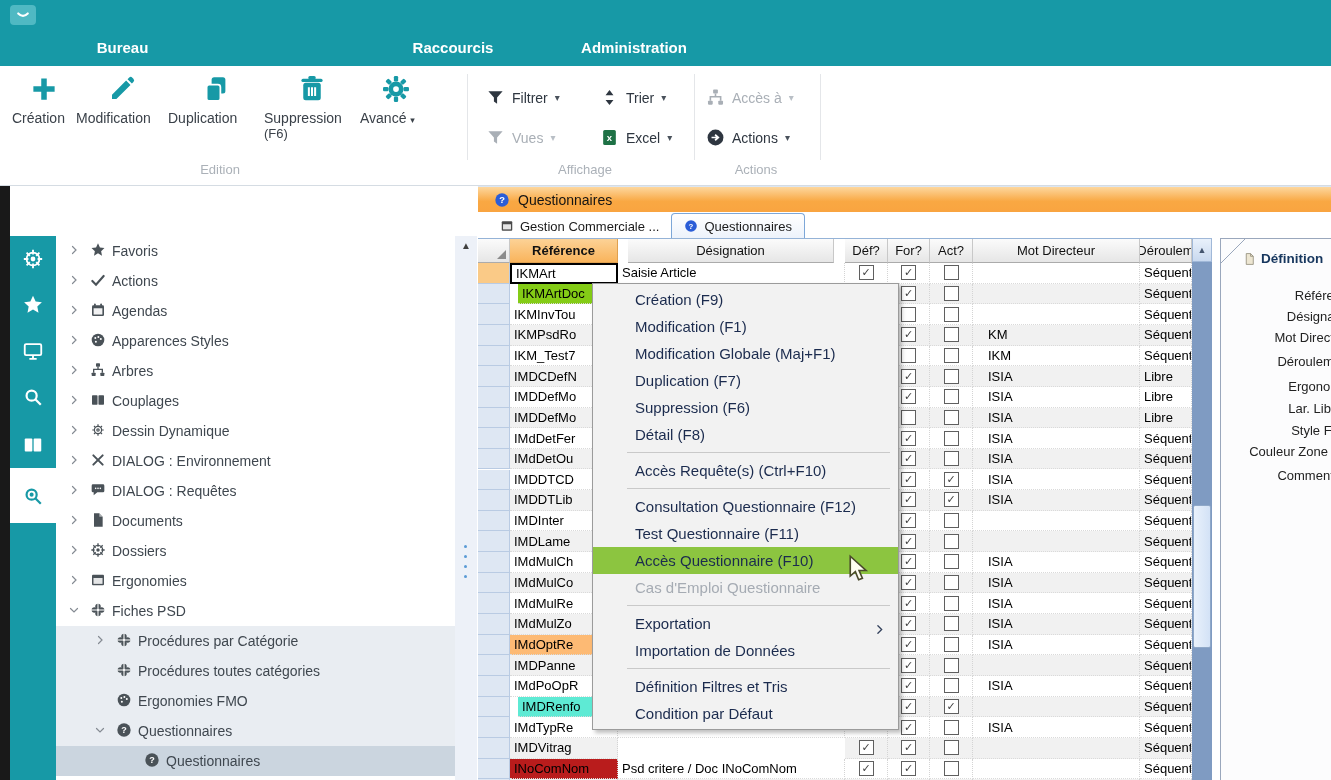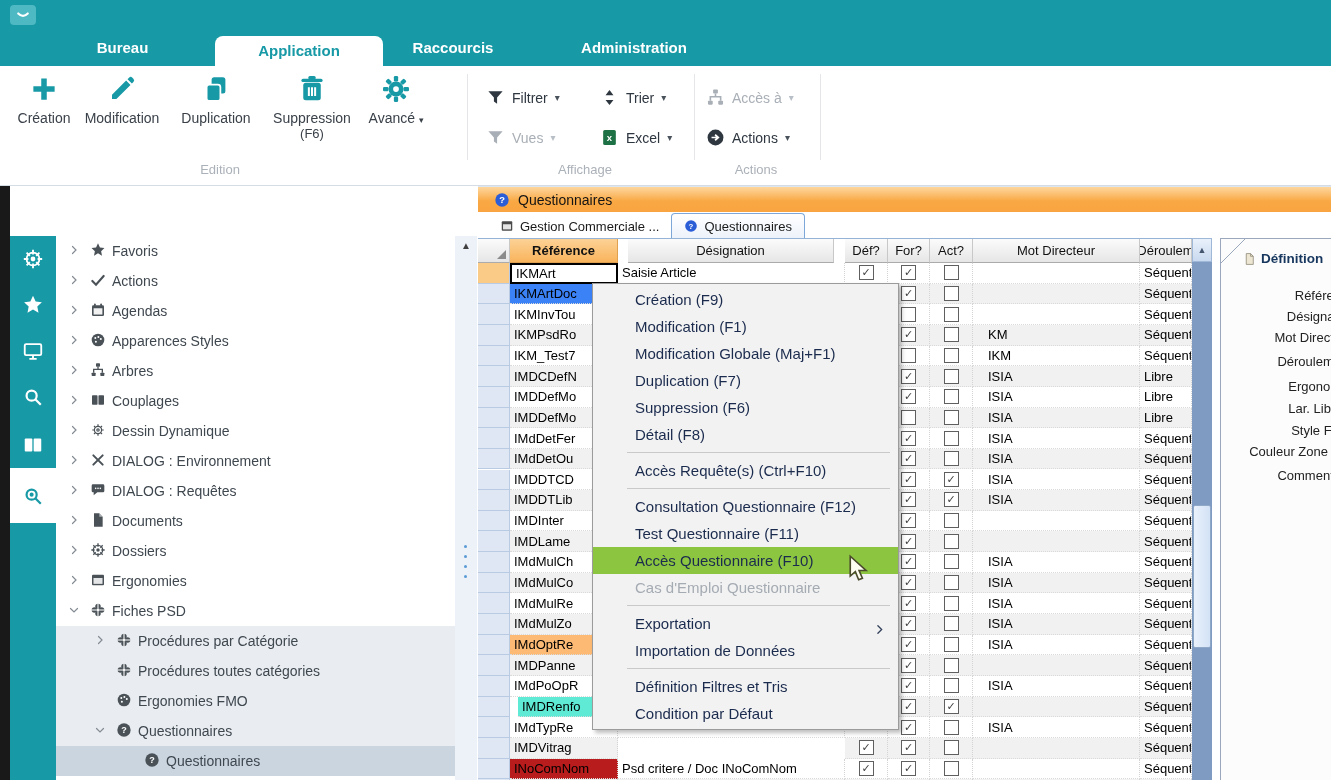--- a/index.html
+++ b/index.html
@@ -17,21 +17,21 @@
   
   .tabrow{left:0;top:30px;width:1331px;height:36px;background:#1799A6}
   .rtab{position:absolute;top:0;height:36px;line-height:36px;text-align:center;color:#fff;
         font-weight:bold;font-size:15px;cursor:default}
   .rtab.active{top:6px;height:30px;line-height:30px;background:#fff;color:#1799A6;
         border-radius:8px 8px 0 0}
 
   
   .ribbon{left:0;top:66px;width:1331px;height:119px;background:#fff;border-bottom:1px solid #D5DCE3}
   .blackedge{left:0;top:30px;width:10px;height:750px;background:#191919}
-  .rbtn{position:absolute;top:8px;display:flex;flex-direction:column;align-items:center;color:#1799A6}
+  .rbtn{position:absolute;top:8px;display:flex;flex-direction:column;color:#1799A6}
   .rbtn .lbl{color:#3A4149;font-size:14px;margin-top:6px;white-space:nowrap}
   .rbtn .sub{color:#3A4149;font-size:13px}
   .grplbl{position:absolute;top:96px;text-align:center;color:#ABB1B8;font-size:13px}
   .vsep{position:absolute;top:8px;height:86px;width:1px;background:#E4E6E9}
   .sbtn{position:absolute;display:flex;align-items:center;gap:7px;font-size:14px;color:#2E3640;white-space:nowrap}
   .sbtn .ar{font-size:10px;color:#4A525C}
   .sbtn.dis{color:#A9AFB6}
   .sbtn.dis .ar{color:#B9BFC6}
 
   
@@ -116,21 +116,20 @@
 <div class="abs titlebar">
   <span class="abs appicon">
     <svg width="20" height="16" viewBox="0 0 24 20">
         <path d="M6 8q6 6 12 0" stroke="#fff" stroke-width="2.6" fill="none" stroke-linecap="round"></path>
       </svg>
   </span>
 </div>
 <div class="abs blackedge"></div>
 <div class="abs tabrow" id="rtabs">
     <div class="rtab " style="left:30px;width:185px">Bureau</div>
-    <div class="rtab active" style="left:215px;width:168px">Application</div>
     <div class="rtab " style="left:383px;width:140px">Raccourcis</div>
     <div class="rtab " style="left:523px;width:222px">Administration</div>
   </div>
 <div class="abs ribbon" id="ribbon">
   <div class="vsep" style="left:467px"></div>
   <div class="vsep" style="left:694px"></div>
   <div class="vsep" style="left:820px"></div>
   <div class="grplbl" style="left:14px;width:412px">Edition</div>
   <div class="grplbl" style="left:480px;width:210px">Affichage</div>
   <div class="grplbl" style="left:700px;width:112px">Actions</div>
@@ -601,21 +600,21 @@
         <span class="cb">✓</span>
       </div>
       <div class="cell center" style="left:452px;width:43px;background:#FFFFFF">
         <span class="cb"></span>
       </div>
       <div class="cell txt" style="left:495px;width:167px;background:#FFFFFF;padding-left:15px"></div>
       <div class="cell txt" style="left:662px;width:52px;background:#FFFFFF">Séquenti</div>
     </div>
     <div class="row" style="top:44.65px;height:20.65px">
       <div class="cell hdrc " style="left:0;width:32px"></div>
-      <div class="cell txt " style="left:32px;width:108px;background:#3b82f6">IKMArtDoc</div>
+      <div class="cell txt " style="left:40px;width:108px;background:#84cc16">IKMArtDoc</div>
       <div class="cell txt" style="left:140px;width:227px;background:#F1F1F1"></div>
       <div class="cell center" style="left:367px;width:43px;background:#F1F1F1"></div>
       <div class="cell center" style="left:410px;width:42px;background:#F1F1F1">
         <span class="cb">✓</span>
       </div>
       <div class="cell center" style="left:452px;width:43px;background:#F1F1F1">
         <span class="cb"></span>
       </div>
       <div class="cell txt" style="left:495px;width:167px;background:#F1F1F1;padding-left:15px"></div>
       <div class="cell txt" style="left:662px;width:52px;background:#F1F1F1">Séquenti</div>

